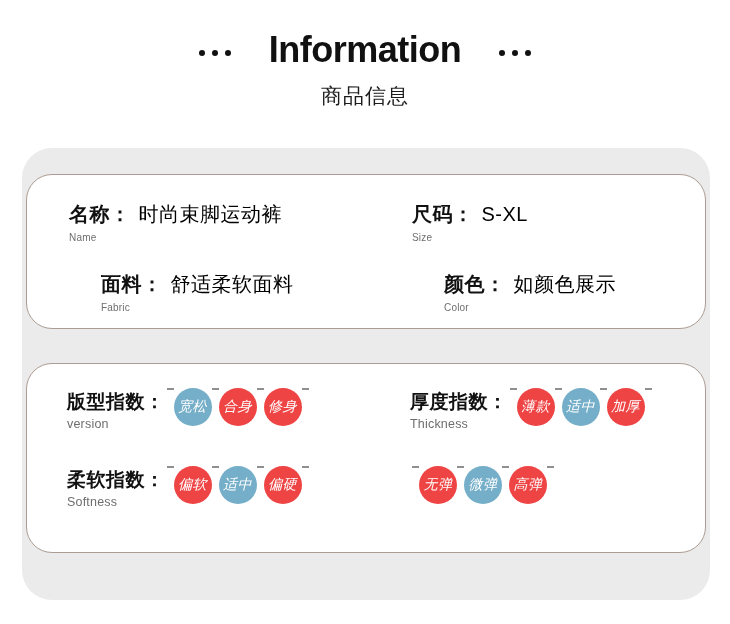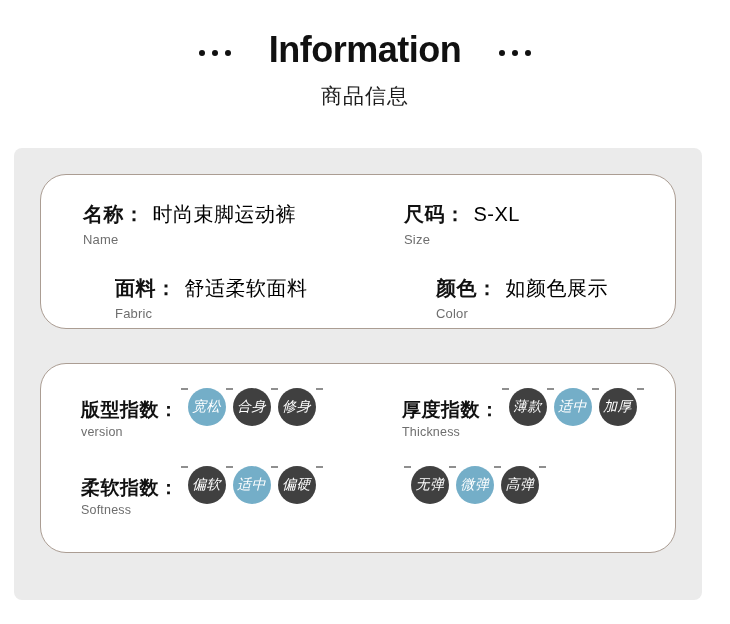--- a/index.html
+++ b/index.html
@@ -49,28 +49,28 @@
   .title-cn {
     margin-top: 14px;
     font-size: 21px;
     color: #1c1c1c;
     letter-spacing: 1px;
   }
 
   
   .panel {
     position: absolute;
-    left: 14px;
+    left: 22px;
     top: 148px;
     width: 688px;
     height: 452px;
     background: #ebebeb;
-    border-radius: 8px;
-    box-sizing: border-box;
-    padding: 26px 26px;
+    border-radius: 30px;
+    box-sizing: border-box;
+    padding: 26px 4px;
   }
 
   
   .card {
     background: #ffffff;
     border: 1px solid #ab9d93;
     border-radius: 26px;
     box-sizing: border-box;
   }
   .card-info {
@@ -110,21 +110,21 @@
     color: #111111;
     letter-spacing: 0.5px;
   }
   .info-value {
     font-size: 20px;
     color: #000000;
     margin-left: 8px;
     letter-spacing: 0.5px;
   }
   .info-sub {
-    font-size: 13px;
+    font-size: 10px;
     color: #6e6e6e;
     margin-top: 4px;
     letter-spacing: 0.2px;
   }
 
   
   .index-grid {
     display: flex;
     flex-wrap: wrap;
     width: 100%;
@@ -136,21 +136,20 @@
     height: 78px;
     display: flex;
     align-items: flex-start;
   }
   .index-cell.col-left  { padding-left: 40px; }
   .index-cell.col-right { padding-left: 44px; }
 
   .index-labels {
     padding-top: 6px;
     white-space: nowrap;
-    margin-top: 8px;
   }
   .index-label-cn {
     font-size: 19px;
     font-weight: bold;
     color: #111111;
     letter-spacing: 0.5px;
     line-height: 1.1;
   }
   .index-label-en {
     font-size: 12.5px;
@@ -169,21 +168,21 @@
   .connector {
     width: 7px;
     height: 1.5px;
     background: #8f8f8f;
     flex: none;
   }
   .bead {
     width: 38px;
     height: 38px;
     border-radius: 50%;
-    background: #404040;
+    background: #ef4444;
     color: #ffffff;
     font-size: 14px;
     display: flex;
     align-items: center;
     justify-content: center;
     flex: none;
     letter-spacing: 0.5px;
   }
   .bead.active {
     background: #74aec8;

